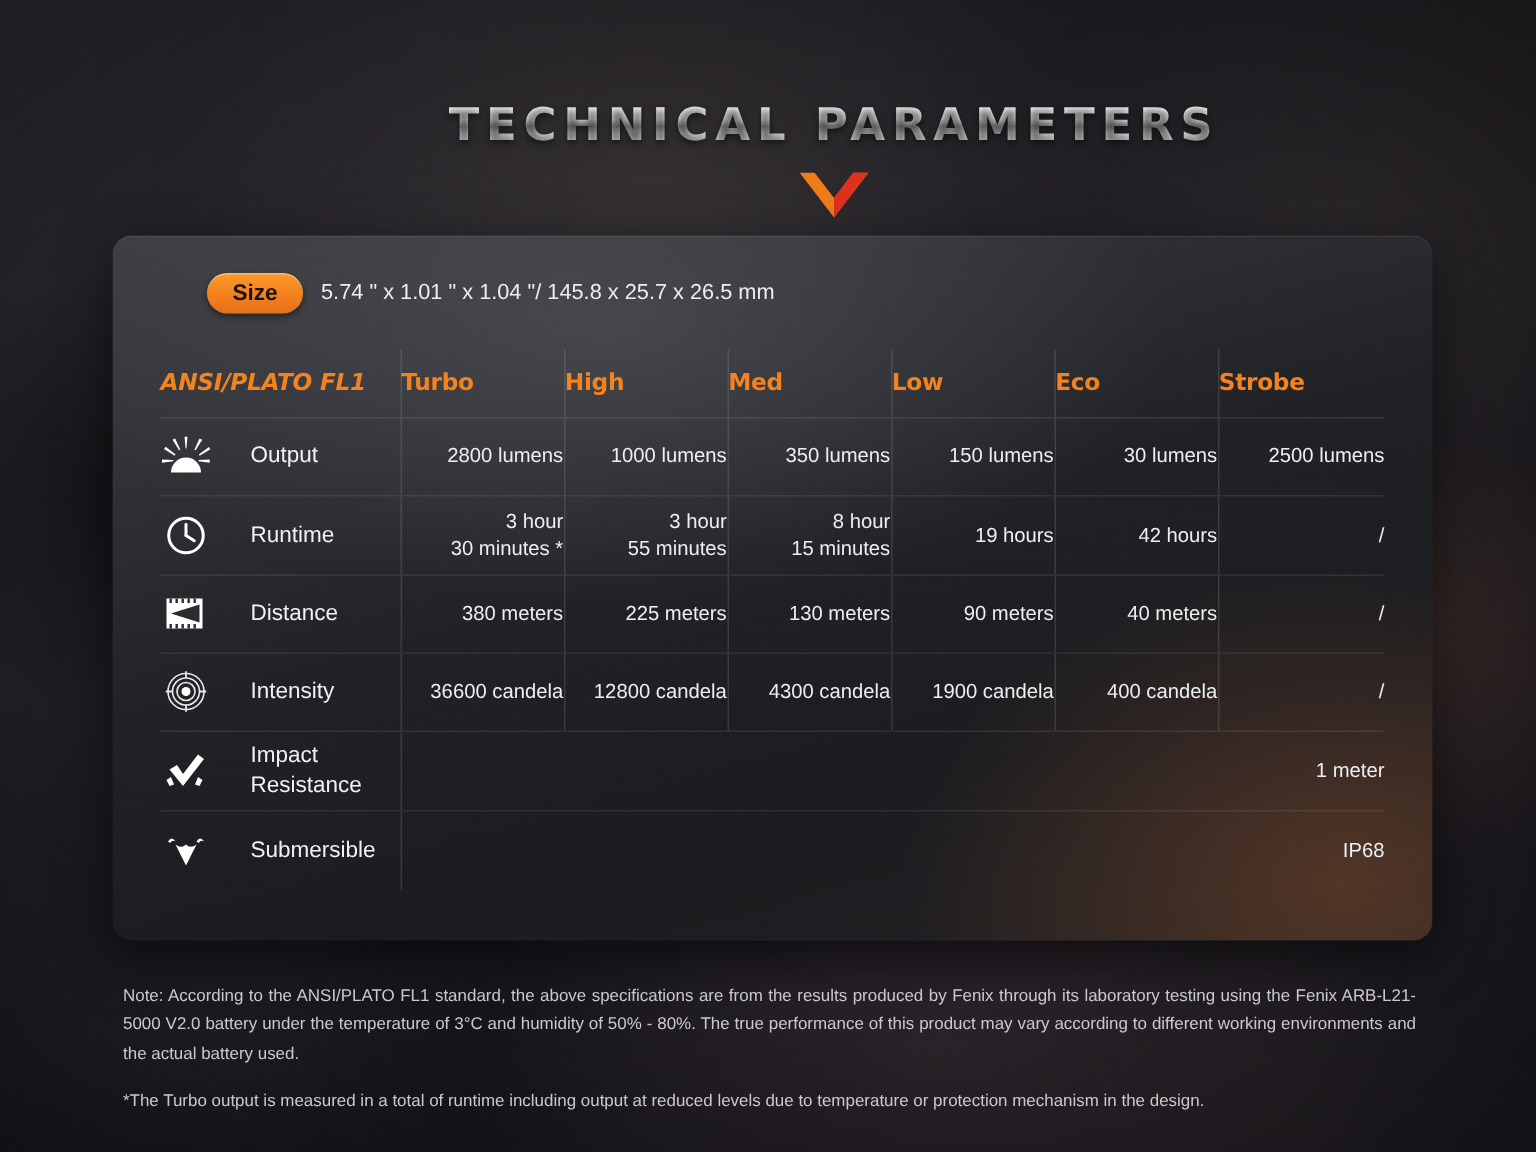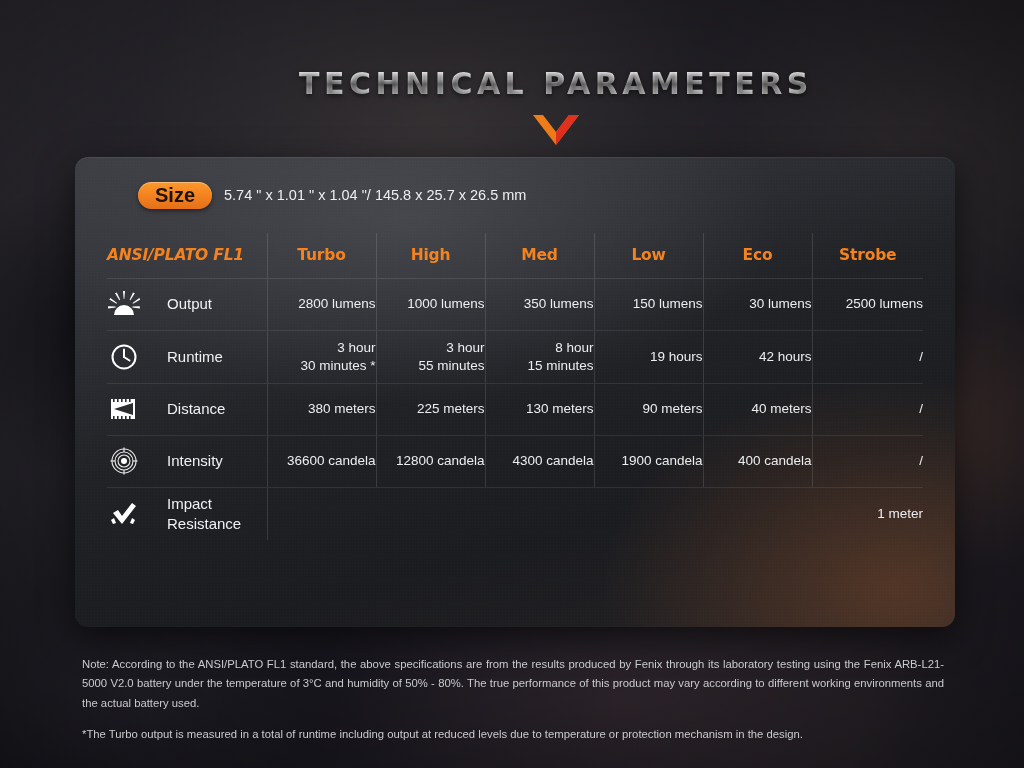--- a/index.html
+++ b/index.html
@@ -106,21 +106,21 @@
   }
   .pill {
     display: inline-flex;
     align-items: center;
     justify-content: center;
     height: 27px;
     padding: 0 17px;
     border-radius: 14px;
     background: linear-gradient(180deg, #fa9a2e 0%, #f5831f 48%, #e4701a 100%);
     color: #1b1206;
-    font-size: 20px;
+    font-size: 15px;
     font-weight: bold;
     box-shadow: 0 2px 4px rgba(0,0,0,0.45), inset 0 1px 0 rgba(255,255,255,0.35);
     white-space: nowrap;
   }
   .summary-value {
     color: #eceef0;
     font-size: 14.5px;
     margin-left: 12px;
     white-space: nowrap;
   }
@@ -141,21 +141,21 @@
   }
   #spec-table td, #spec-table th {
     padding: 0;
     vertical-align: middle;
   }
   .hdr-row th {
     height: 45px;
     color: #f4831f;
     font-size: 15.5px;
     font-weight: bold;
-    text-align: center;
+    text-align: left;
     font-family: "DejaVu Sans", sans-serif;
     letter-spacing: -0.2px;
     border-bottom: 1px solid rgba(255,255,255,0.10);
   }
   .hdr-row th.label-col {
     text-align: left;
     padding-left: 12px;
     font-style: italic;
   }
   .col-div { border-left: 1px solid rgba(255,255,255,0.12); }
@@ -390,20 +390,35 @@
                   <polygon points="23,17 26,19 24,23 21,22"></polygon>
                 </g>
               </svg>
             </span>
             <span class="row-label">Impact Resistance</span>
           </div>
         </td>
         <td class="col-div span-cell" colspan="6">1 meter</td>
       </tr>
 
+      <tr class="data-row tall">
+        <td class="label-col">
+          <div class="label-inner">
+            <span class="row-icon">
+              <svg width="30" height="24" viewBox="0 0 30 24">
+                <path d="M8 8 L15 22 L22 8 Q18 11 15 8 Q12 11 8 8 Z" fill="#ffffff"></path>
+                <path d="M3 6 Q5.5 2 8 6 Q6 4.5 4.5 7 Z" fill="#ffffff"></path>
+                <path d="M22 6 Q24.5 2 27 6 Q25 4.5 23.5 7 Z" fill="#ffffff"></path>
+              </svg>
+            </span>
+            <span class="row-label">Submersible</span>
+          </div>
+        </td>
+        <td class="col-div span-cell" colspan="6">IP68</td>
+      </tr>
 
     </tbody>
   </table>
 </div>
 
 <div id="footnote">
   <p>Note: According to the ANSI/PLATO FL1 standard, the above specifications are from the results produced by Fenix through its laboratory testing using the Fenix ARB-L21-5000 V2.0 battery under the temperature of 3°C and humidity of 50% - 80%. The true performance of this product may vary according to different working environments and the actual battery used.</p>
   <p class="last">*The Turbo output is measured in a total of runtime including output at reduced levels due to temperature or protection mechanism in the design.</p>
 </div>
 

